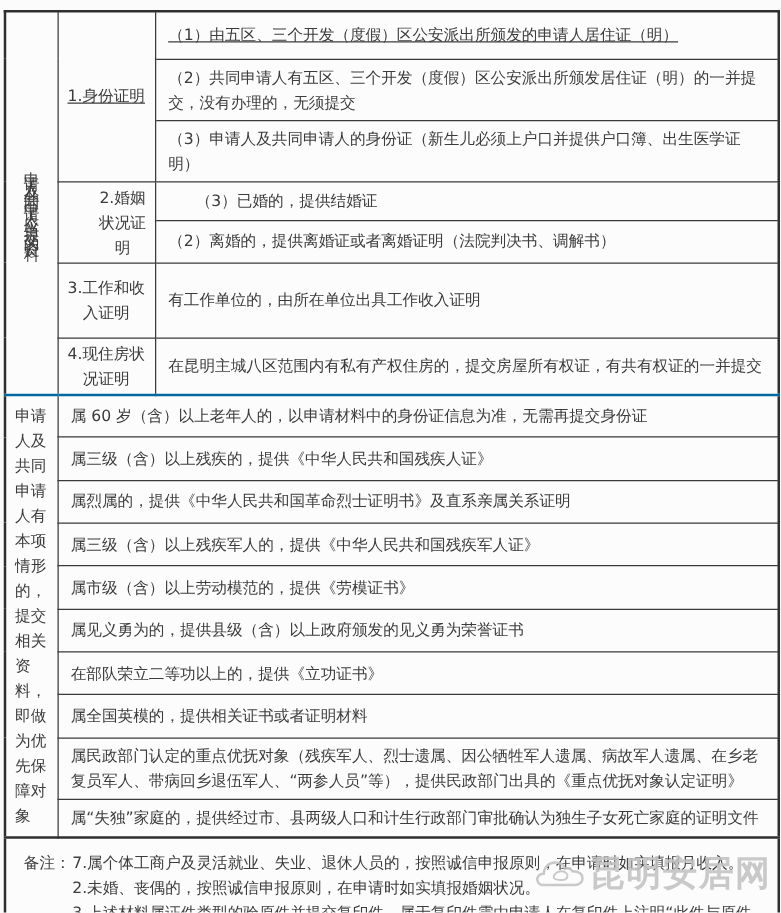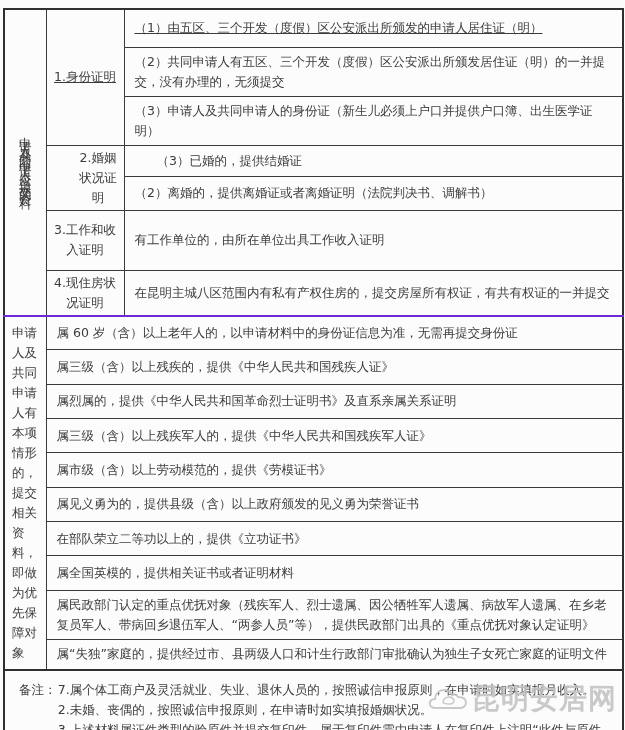--- a/index.html
+++ b/index.html
@@ -71,21 +71,21 @@
   tr.h36 td { height: 36px; }
   tr.h28 td { height: 28px; padding-left: 32px; }
   tr.h31 td { height: 31px; }
   tr.h60 td { height: 60px; }
   tr.h45 td { height: 45px; }
   tr.h34 td { height: 34px; }
   tr.h48 td { height: 48px; }
   tr.h30 td { height: 28px; }
 
   
-  tr.sec2-first td { border-top: 2px solid #6d28d9; }
+  tr.sec2-first td { border-top: 2px solid #0369a1; }
   tr.notes-row td { border-top: 2px solid #2f2f2f; }
 
   td.cell-notes {
     vertical-align: top;
     padding: 9px 10px 6px 14px;
     height: 72px;
   }
   .notes-wrap { display: flex; }
   .notes-prefix { flex: 0 0 3.1em; white-space: nowrap; }
   .notes-list { flex: 1; }

